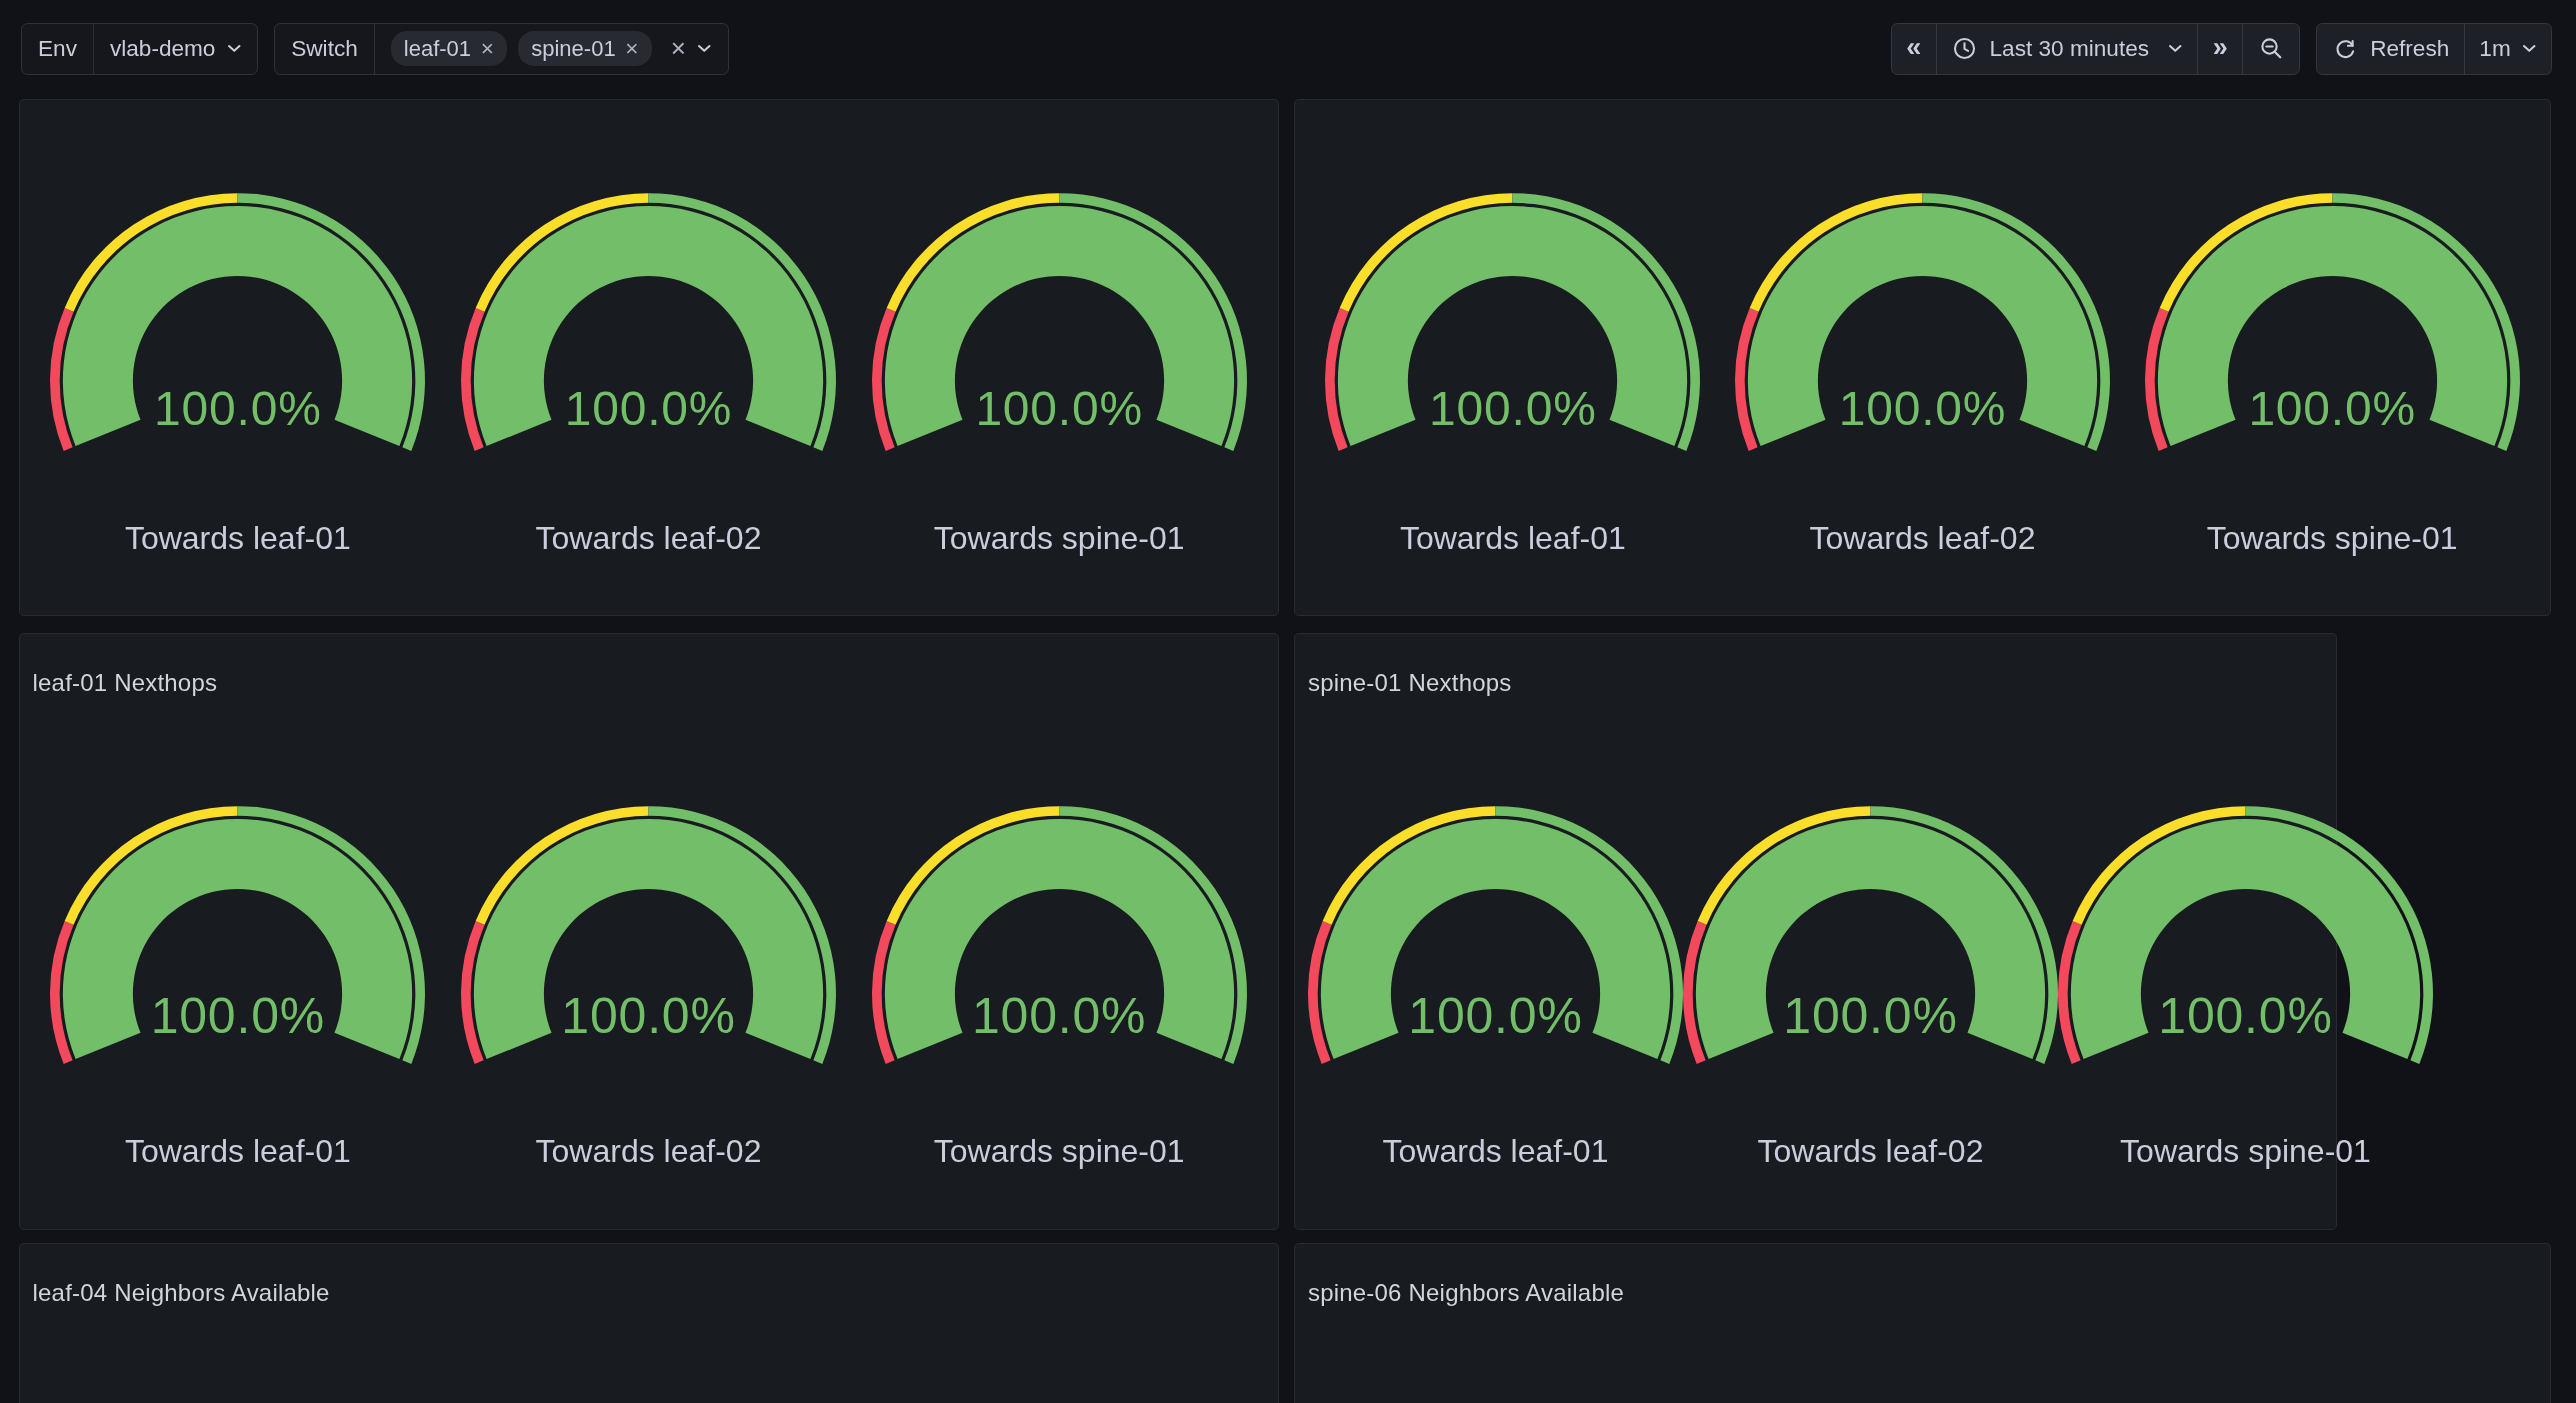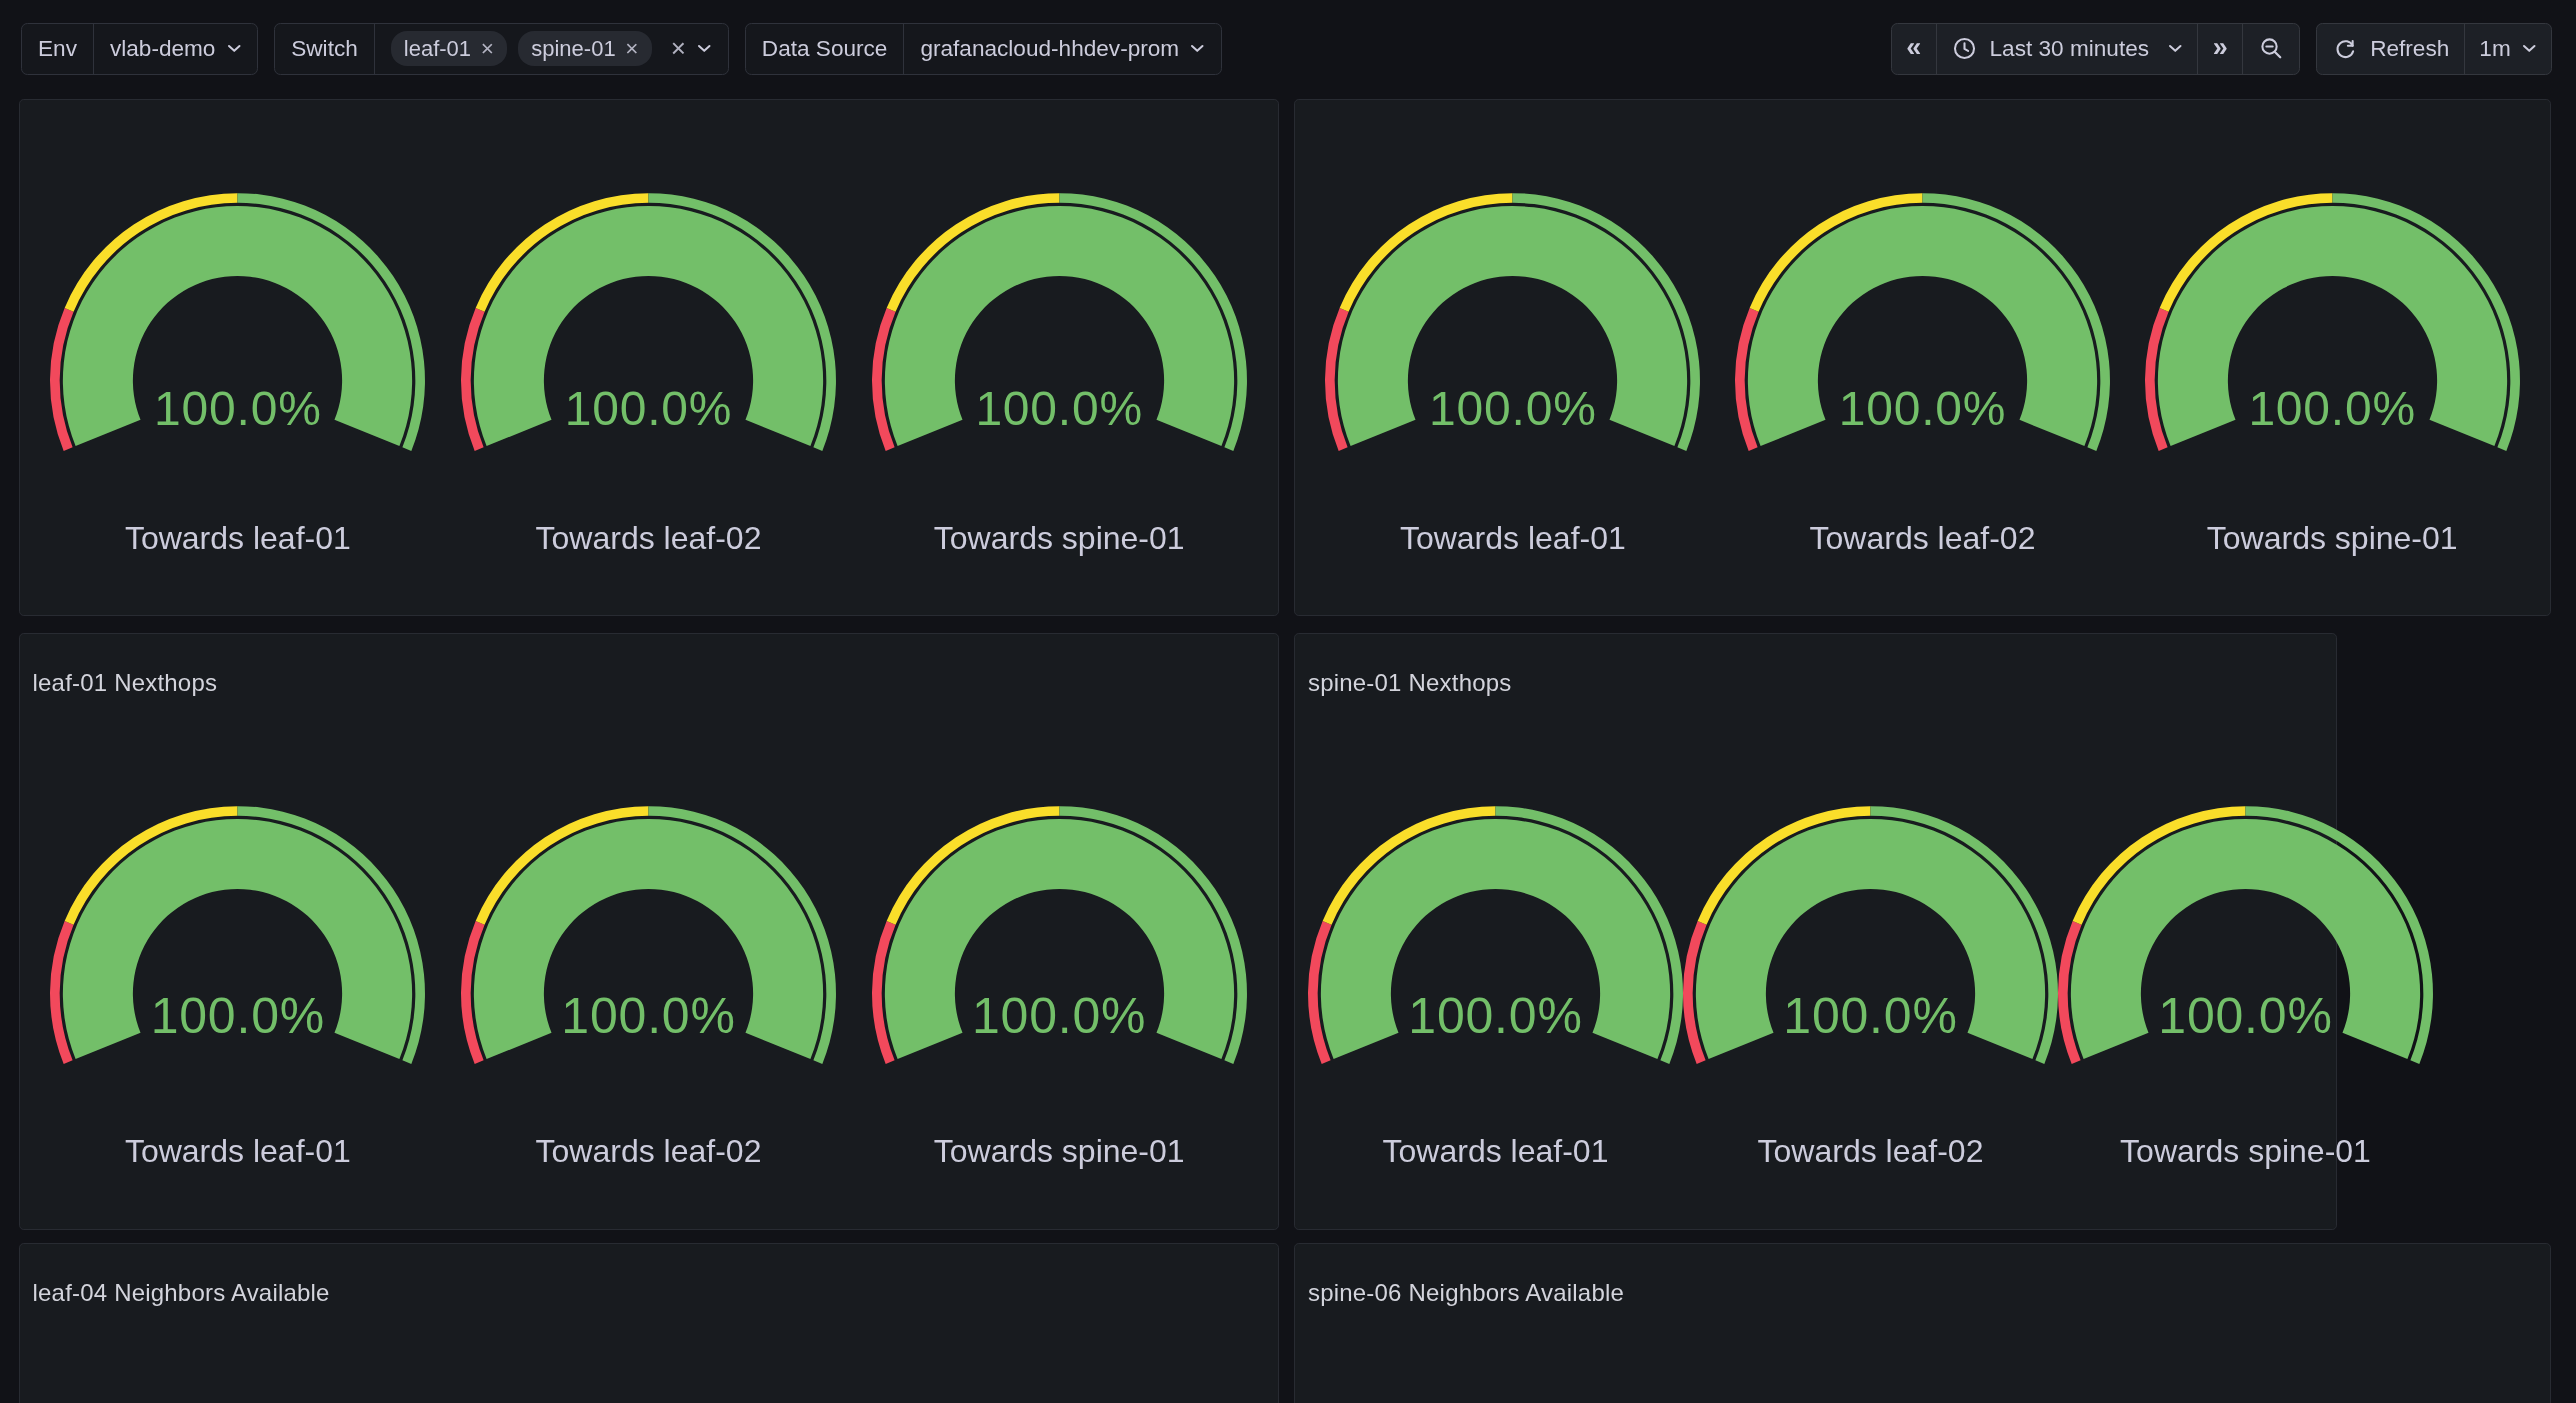--- a/index.html
+++ b/index.html
@@ -111,29 +111,20 @@
             <span>spine-01</span>
             <span class="chip-x">×</span>
           </span>
           <span class="clear-x">×</span>
           <svg class="chev iconsvg" width="14.5" height="8.9" viewBox="0 0 18 11">
               <polyline points="2.5,2.5 9,8.5 15.5,2.5" fill="none" stroke="#ccccdc" stroke-width="2.5" stroke-linecap="round" stroke-linejoin="round"></polyline>
             </svg>
         </div>
       </div>
 
-      <div class="var-control">
-        <div class="var-label">Data Source</div>
-        <div class="var-value">
-          <span>grafanacloud-hhdev-prom</span>
-          <svg class="chev iconsvg" width="14.5" height="8.9" viewBox="0 0 18 11">
-              <polyline points="2.5,2.5 9,8.5 15.5,2.5" fill="none" stroke="#ccccdc" stroke-width="2.5" stroke-linecap="round" stroke-linejoin="round"></polyline>
-            </svg>
-        </div>
-      </div>
 
     </div>
 
     <div class="timebar">
       <div class="btn-group">
         <button class="tb-btn">
           <span class="dbl-arrow">«</span>
         </button>
         <button class="tb-btn">
           <svg class="iconsvg" width="27" height="27" viewBox="0 0 34 34">

